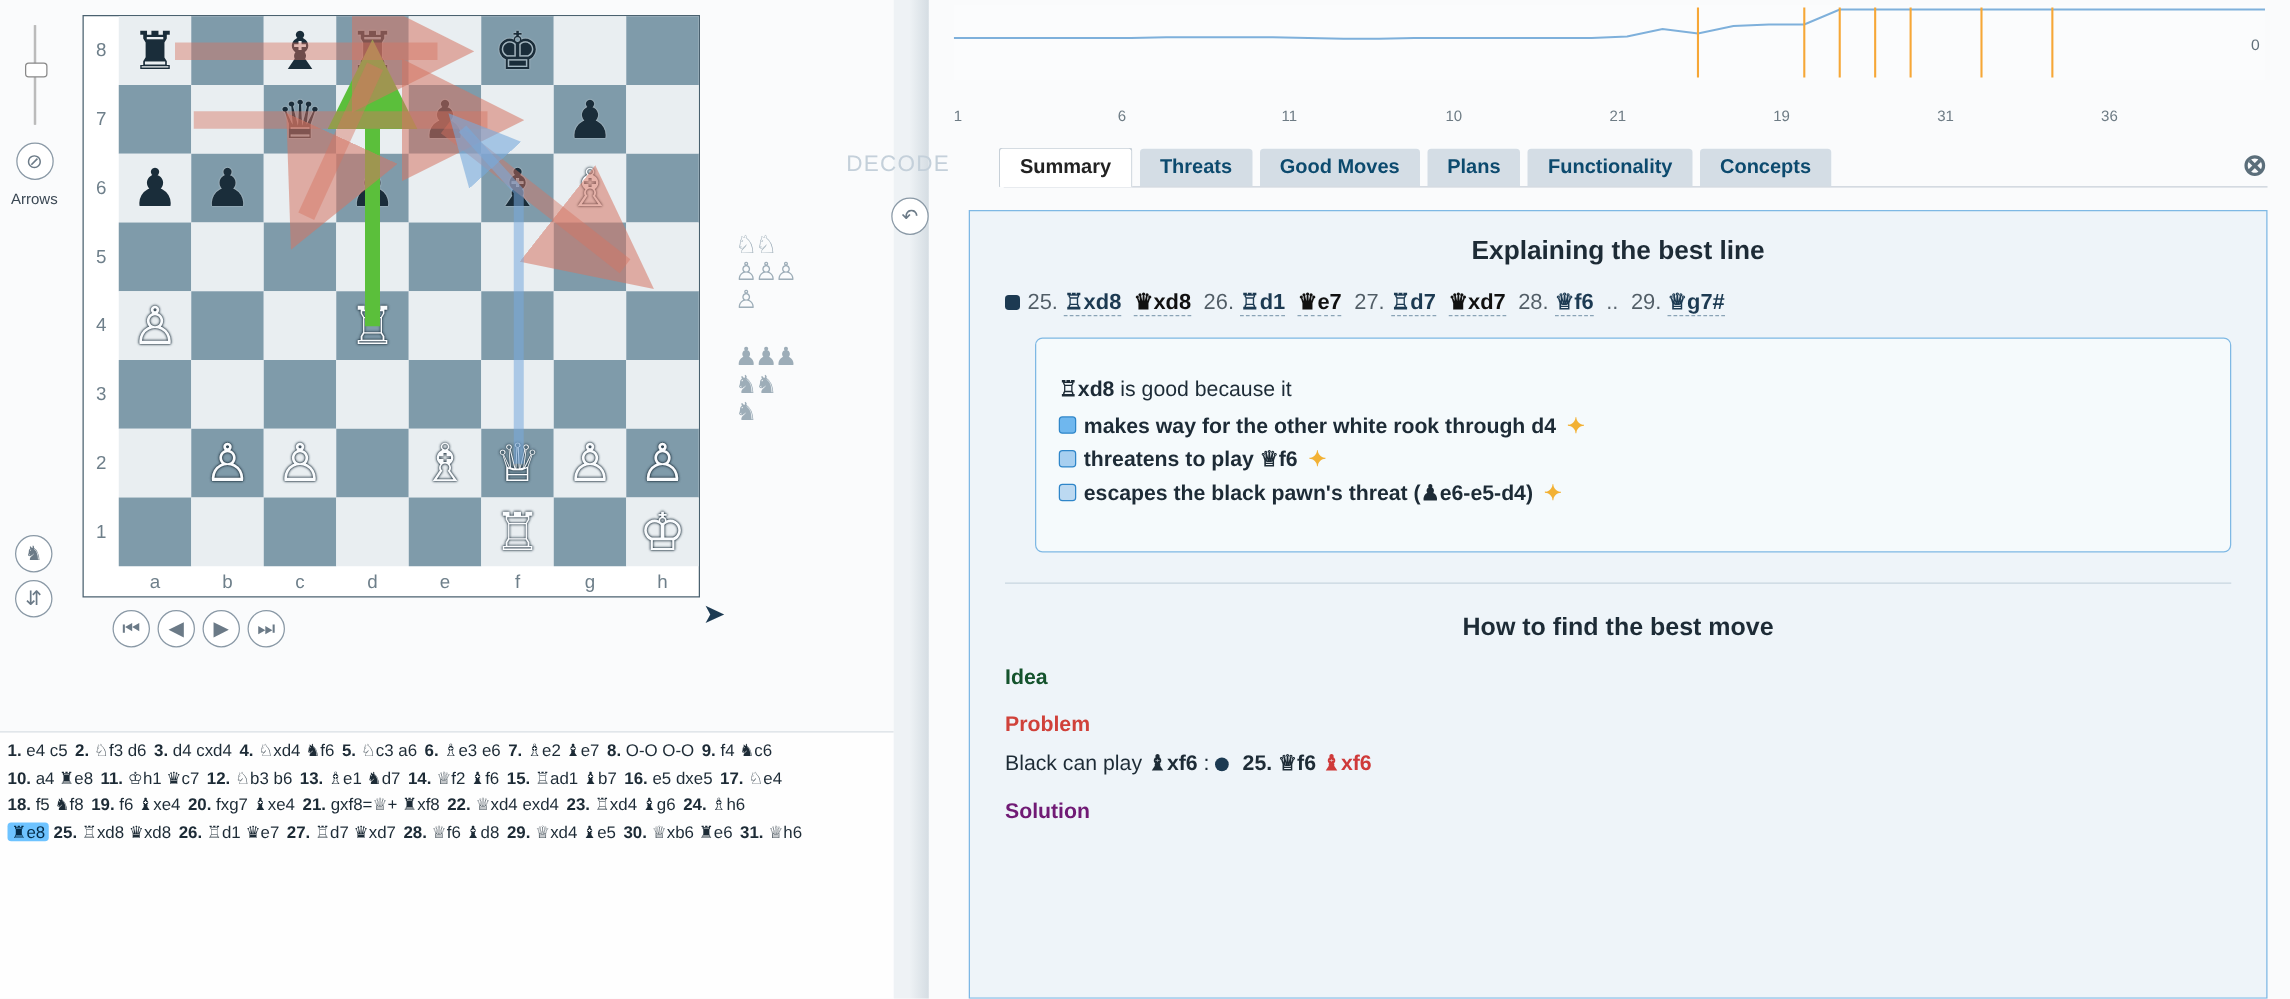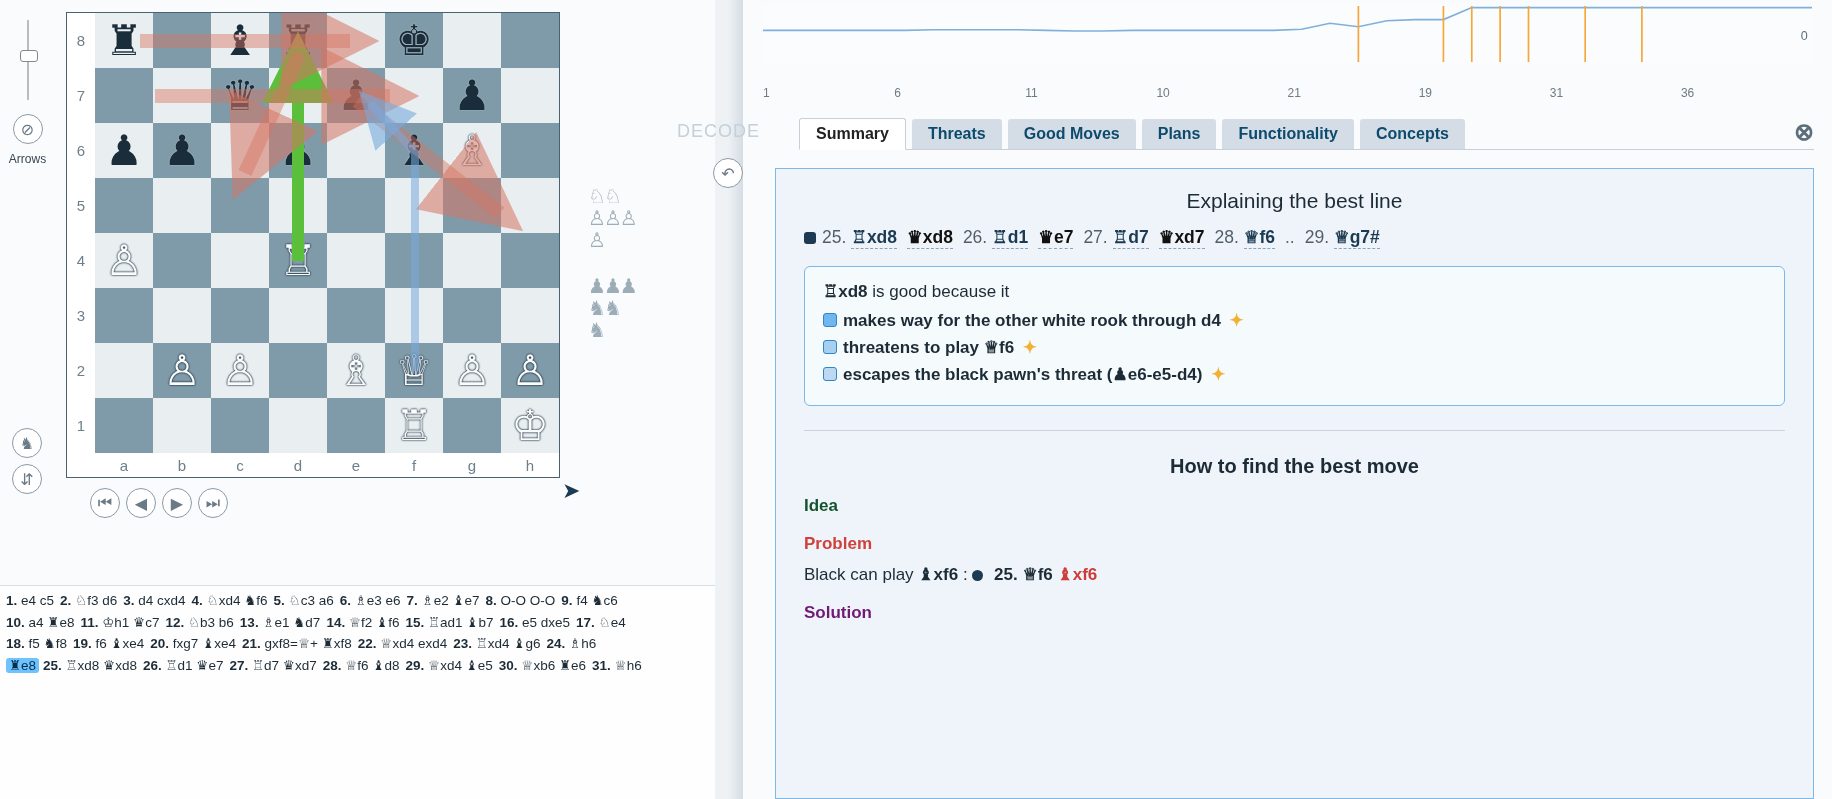--- a/index.html
+++ b/index.html
@@ -46,29 +46,29 @@
 #xticks{ display:flex; font-size:12px; color:#6d7b84; padding:2px 20px 0 20px;}
 #xticks span{ flex:1;}
 
 #tabs{ display:flex; align-items:center; gap:6px; margin:18px 0 0 56px; position:relative;}
 .tab{ background:#d4dde5; color:#0c4a6e; font-size:16px; font-weight:600; padding:6px 16px; border-radius:3px 3px 0 0; cursor:pointer;}
 .tab.active{ background:#fff; color:#222; border:1px solid #c7d0d8; border-bottom-color:#fff; position:relative; z-index:2;}
 #close-tab{ position:absolute; right:18px; top:0; font-size:24px; color:#5b6e7a; cursor:pointer; font-weight:bold;}
 #tabline{ height:1px; background:#c7d0d8; margin-left:60px; margin-right:18px; margin-top:-1px;}
 
 #explain{ margin:18px 18px 0 32px; background:#eef4f9; border:1.5px solid #7eb8e4; padding:20px 28px; overflow:auto; font-size:17px; flex:1;}
-#explain h2{ text-align:center; font-size:21px; margin:0 0 0 0; font-weight:400;}
+#explain h2{ text-align:center; font-size:21px; margin:0 0 18px 0; font-weight:700;}
 #line{ font-size:17.5px;}
-#line .ply{ margin-right:10px; display:inline-block;margin-top:14px;}
+#line .ply{ margin-right:10px; display:inline-block;}
 #line .ply .m{ font-weight:700; border-bottom:1.5px dashed #8aa3b6; padding-bottom:1px;}
 .bullet{ display:inline-block; width:12px; height:12px; border-radius:3px; margin-right:6px; vertical-align:-1px;}
 .bullet.filled{ background:#1c3a52;}
 .bullet.blue{ background:#7ab8eb; border:1.5px solid #2f86c9;}
 .bullet.round{ width:11px;height:11px;border-radius:50%;background:#1c3a52;}
-#goodbox{ background:#f5fafc; border:1.5px solid #7eb8e4; border-radius:6px; margin-top:18px; padding:14px 18px;}
+#goodbox{ background:#f5fafc; border:1.5px solid #7eb8e4; border-radius:6px; margin-top:18px; padding:30px 18px;margin-left:24px;}
 #goodbox .hdr{ font-size:17px;}
 #goodbox ul{ list-style:none; margin:8px 0 0 0; padding:0;}
 #goodbox li{ font-weight:700; margin:6px 0; font-size:17px;}
 #goodbox li .plus{ color:#f2b134; font-weight:900; margin-left:4px;}
 hr.sec{ border:none; border-top:1px solid #c8d5df; margin:24px 0;}
 .subhdr{ font-size:17px; font-weight:700; margin:4px 0 10px 0;}
 .subhdr.idea{color:#14532d;}
 .subhdr.problem{color:#d0413a;}
 .subhdr.solution{color:#701a75;}
 #how h3{ text-align:center; font-size:20px; margin:0 0 18px 0;}

